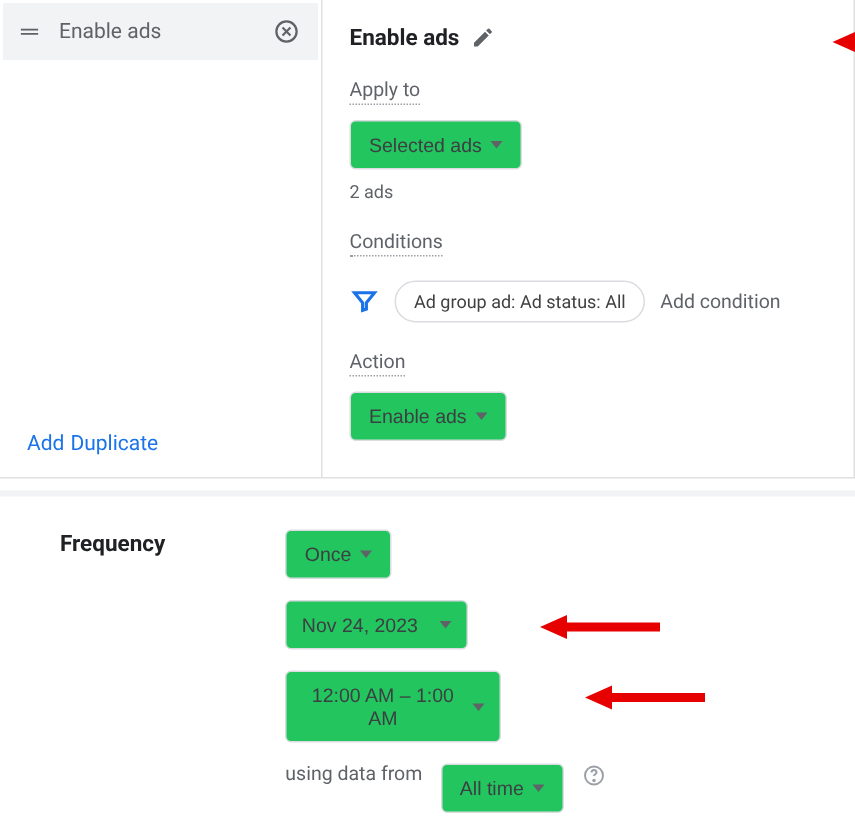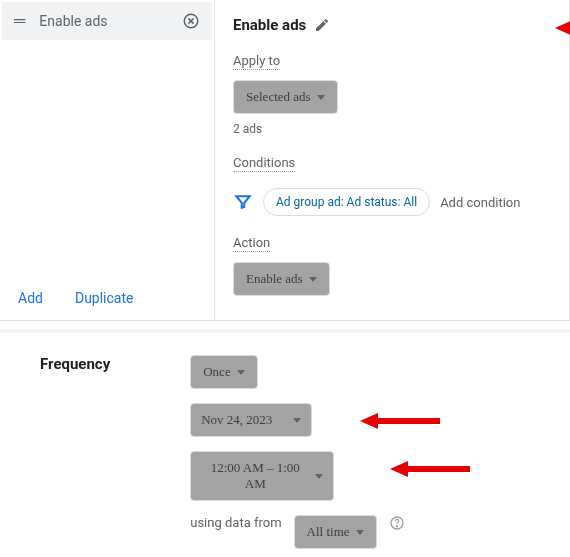--- a/index.html
+++ b/index.html
@@ -42,21 +42,21 @@
       color: #5f6368;
     }
     .close-x {
       color: #5f6368;
       cursor: pointer;
       display: flex;
     }
     .left-spacer { flex: 1; }
     .left-actions {
       display: flex;
-      gap: 32px;
+      gap: 4px;
       padding: 12px 16px;
     }
     .link-btn {
       color: #1a73e8;
       background: none;
       border: none;
       font-size: 14px;
       cursor: pointer;
       font-family: inherit;
     }
@@ -80,26 +80,26 @@
       display: inline-block;
       padding-bottom: 1px;
       margin-bottom: 10px;
     }
     .dropdown-btn {
       display: inline-flex;
       align-items: center;
       gap: 6px;
       border: 1px solid #dadce0;
       border-radius: 4px;
-      background: #a3a3a3;
+      background: #22c55e;
       padding: 8px 12px;
       font-size: 13px;
       color: #3c4043;
       cursor: pointer;
-      font-family: Liberation Serif, serif;
+      font-family: Liberation Sans, sans-serif;
     }
     .caret {
       width: 0; height: 0;
       border-left: 4px solid transparent;
       border-right: 4px solid transparent;
       border-top: 5px solid #5f6368;
     }
     .sub-count { font-size: 12px; color: #5f6368; margin-top: 8px; margin-bottom: 18px; }
     .conditions-row {
       display: flex;
@@ -110,21 +110,21 @@
     }
     .filter-icon {
       color: #1a73e8;
       display: flex;
     }
     .pill {
       border: 1px solid #dadce0;
       border-radius: 16px;
       padding: 6px 12px;
       font-size: 12px;
-      color: #0369a1;
+      color: #404040;
     }
     .add-cond {
       color: #5f6368;
       font-size: 13px;
       cursor: pointer;
     }
     .arrow {
       position: absolute;
       pointer-events: none;
     }

